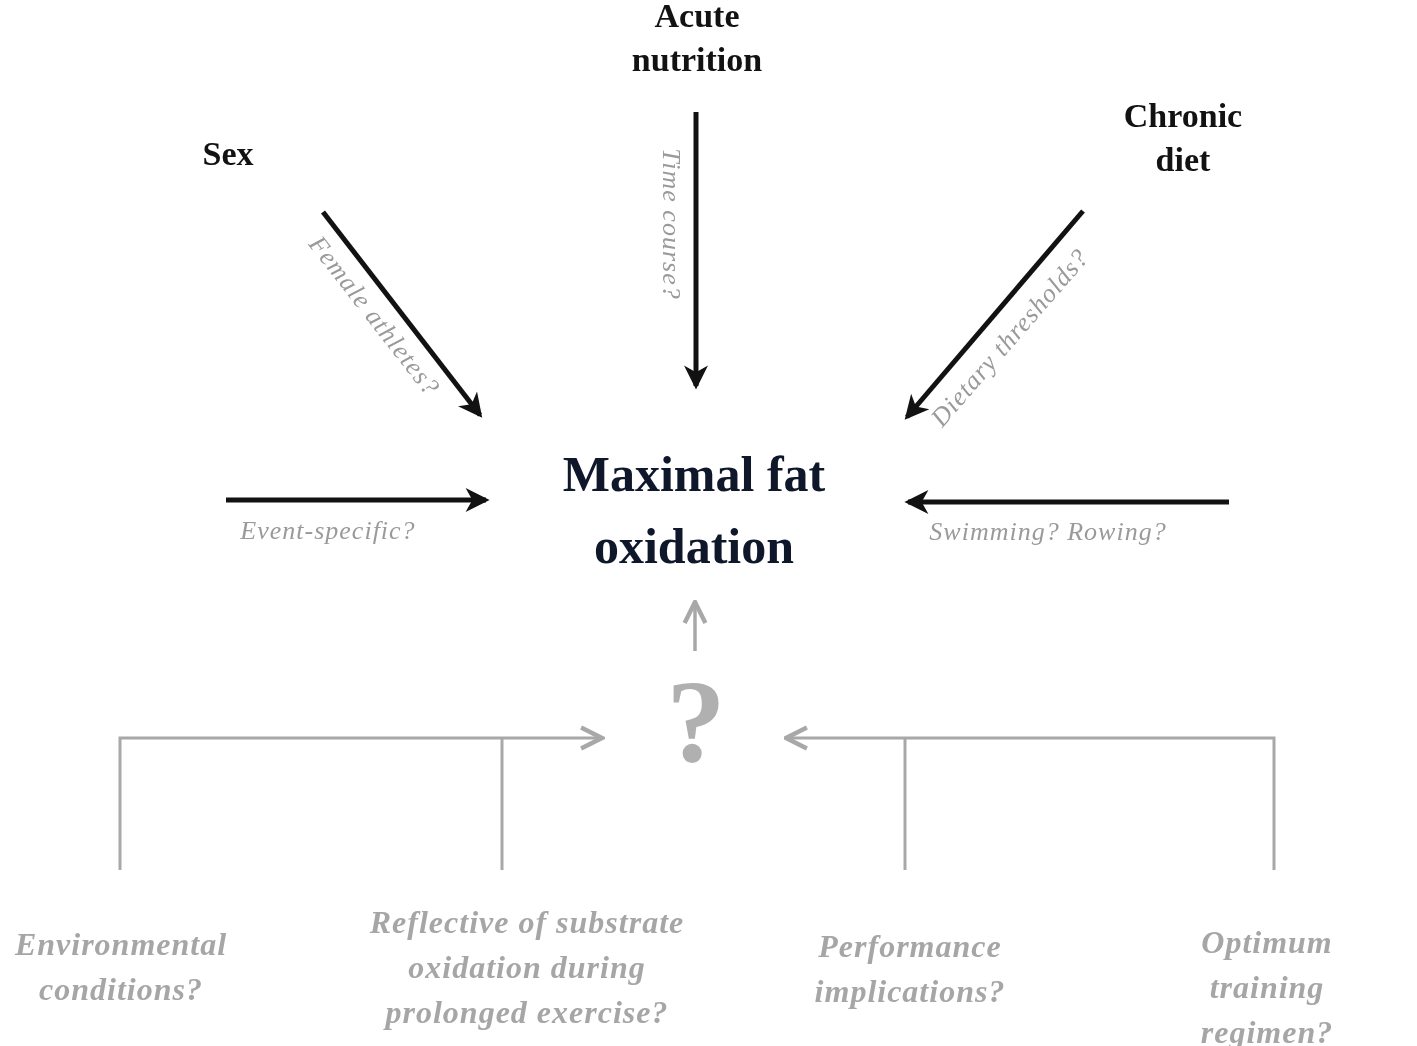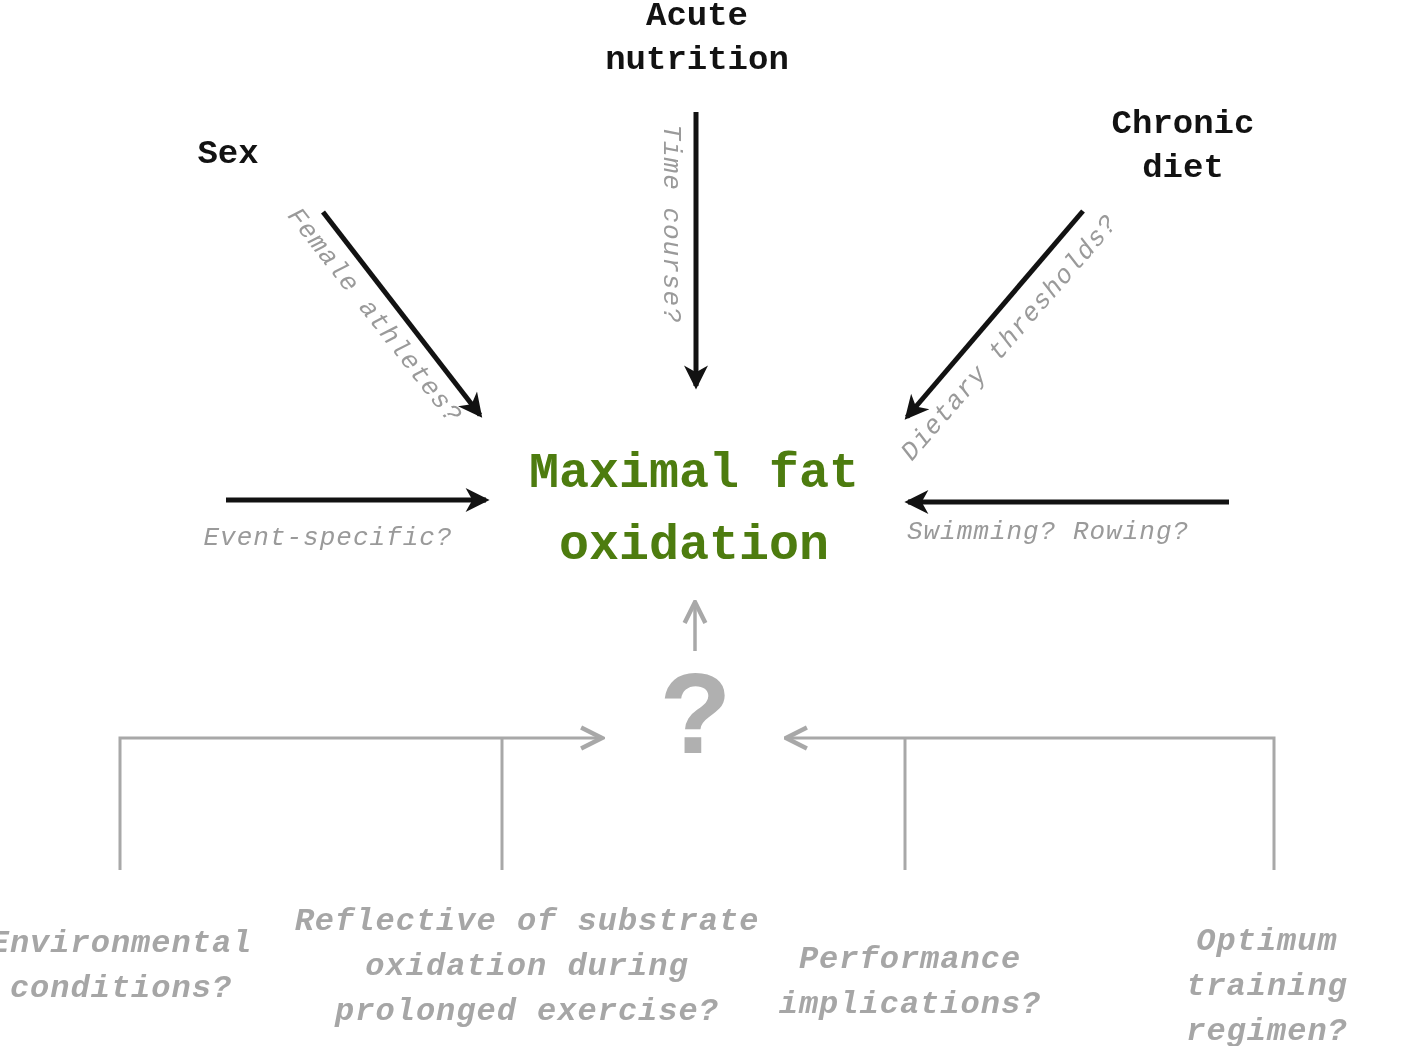--- a/index.html
+++ b/index.html
@@ -1,40 +1,40 @@
 <!DOCTYPE html>
 <html><head>
 <meta charset="utf-8">
 <style>
   html,body{margin:0;padding:0;background:#ffffff;}
   .canvas{
     position:relative;
     width:1417px;height:1046px;
     background:#ffffff;
-    font-family:Liberation Mono, monospace;
+    font-family:Liberation Serif, serif;
     overflow:hidden;
   }
   .layer{position:absolute;left:0;top:0;width:1417px;height:1046px;}
   .node{
     position:absolute;
     transform:translateX(-50%);
     font-weight:bold;
     font-size:34px;
     line-height:1.3;
     color:#121212;
     text-align:center;
     white-space:pre-line;
   }
   .center-title{
     position:absolute;
     transform:translateX(-50%);
     font-weight:bold;
     font-size:50px;
     line-height:1.44;
-    color:#4d7c0f;
+    color:#0f172a;
     text-align:center;
     white-space:pre-line;
   }
   .annot{
     position:absolute;
     font-style:italic;
     font-size:26px;
     color:#9a9a9a;
     white-space:nowrap;
     letter-spacing:1px;
@@ -93,46 +93,46 @@
       <path d="M1274 870 L1274 738 L790 738" marker-end="url(#mg)"></path>
       <line x1="905" y1="738" x2="905" y2="870"></line>
     </g>
   </svg>
 
   <div class="node" style="left:697px;top:-6px;">Acute
 nutrition</div>
 
   <div class="node" style="left:228px;top:132px;">Sex</div>
 
-  <div class="node" style="left:1183px;top:102px;">Chronic
+  <div class="node" style="left:1183px;top:94px;">Chronic
 diet</div>
 
 
 
   <div class="center-title" style="left:694px;top:438px;">Maximal fat
 oxidation</div>
 
   <div class="annot rot" style="left:374px;top:316px;transform:translate(-50%,-50%) rotate(52deg);">Female athletes?</div>
 
   <div class="annot rot" style="left:671px;top:224px;transform:translate(-50%,-50%) rotate(90deg);">Time course?</div>
 
   <div class="annot rot" style="left:1010px;top:338px;transform:translate(-50%,-50%) rotate(-49deg);">Dietary thresholds?</div>
 
-  <div class="annot" style="left:328px;top:531px;transform:translate(-50%,-50%);margin-top:7px;">Event-specific?</div>
+  <div class="annot" style="left:328px;top:531px;transform:translate(-50%,-50%);">Event-specific?</div>
 
   <div class="annot" style="left:1048px;top:532px;transform:translate(-50%,-50%);">Swimming? Rowing?</div>
 
   <div class="qmark" style="left:696px;top:722px;">?</div>
 
   <div class="bottom-label" style="left:527px;top:900px;">Reflective of substrate
 oxidation during
 prolonged exercise?</div>
 
   <div class="bottom-label" style="left:121px;top:922px;">Environmental
 conditions?</div>
 
-  <div class="bottom-label" style="left:910px;top:924px;margin-top:14px;">Performance
+  <div class="bottom-label" style="left:910px;top:924px;">Performance
 implications?</div>
 
   <div class="bottom-label" style="left:1267px;top:920px;">Optimum training
 regimen?</div>
 
 </div>
 
 </body></html>

